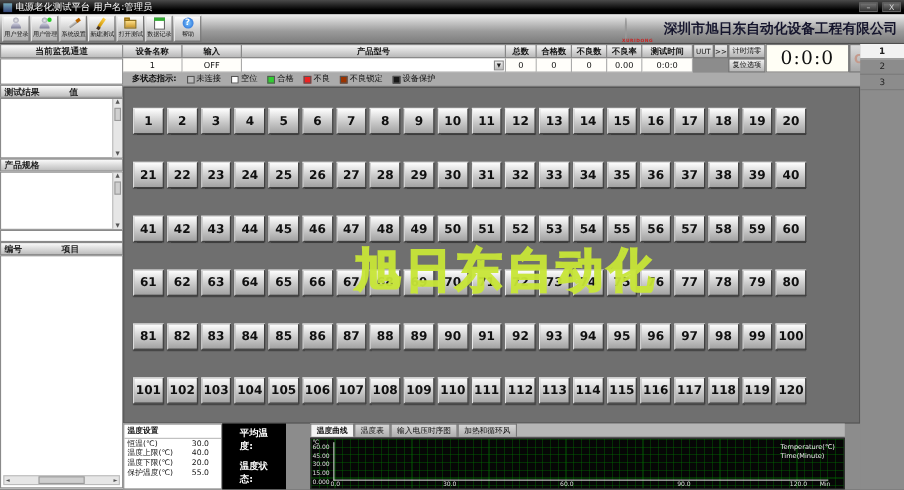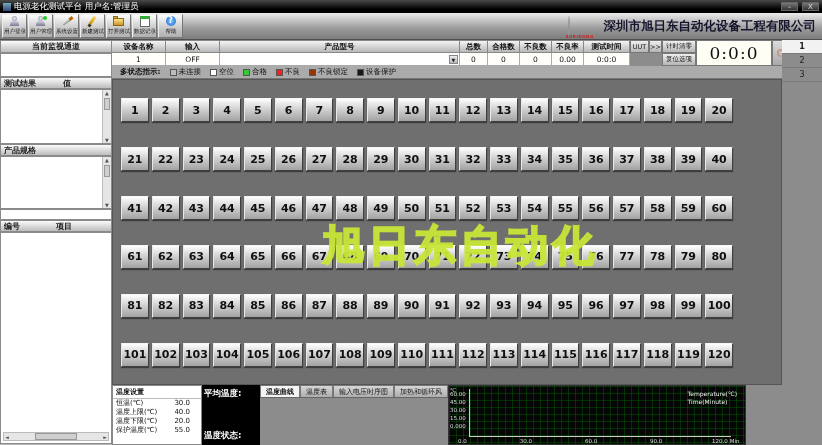--- a/index.html
+++ b/index.html
@@ -101,22 +101,22 @@
     font-size:42px;font-weight:bold;letter-spacing:4px;white-space:nowrap;
     color:transparent;-webkit-text-stroke:2px #c8e637;opacity:.95;pointer-events:none;}
   
   .bottom{position:absolute;left:0;top:345px;width:670px;height:60px;display:flex;}
   .temp-table{width:90px;flex:none;background:#fff;border:1px solid #888;box-sizing:border-box;
     font-size:7px;color:#111;display:flex;flex-direction:column;}
   .tt-title{font-weight:bold;padding:1px 3px;border-bottom:1px solid #bbb;}
   .tt-row{display:flex;padding:0 3px;line-height:9px;}
   .tt-row .v{margin-left:auto;padding-right:8px;}
   .avg-box{width:58px;flex:none;background:#000;color:#fff;font-size:8.5px;font-weight:bold;
-    padding:3px 2px;box-sizing:border-box;display:flex;flex-direction:column;justify-content:space-between;}
-  .chart-block{width:486px;flex:none;display:flex;flex-direction:row;}
+    padding:3px 16px;box-sizing:border-box;display:flex;flex-direction:column;justify-content:space-between;}
+  .chart-block{width:486px;flex:none;display:flex;flex-direction:column;padding-left:22px;}
   .chart-tabs{height:12px;display:flex;background:#b5b5b5;border-bottom:1px solid #666;}
   .ctab{font-size:7px;color:#111;padding:1px 5px;border:1px solid #777;border-bottom:none;
     background:linear-gradient(#d6d6d6,#aeaeae);white-space:nowrap;cursor:pointer;}
   .ctab.active{background:#f4f4f4;font-weight:bold;}
   .chart{flex:1;position:relative;background:#060606;border:1px solid #333;box-sizing:border-box;
     background-image:
       repeating-linear-gradient(to right,rgba(0,110,0,.40) 0 1px,transparent 1px 7px),
       repeating-linear-gradient(to bottom,rgba(0,110,0,.40) 0 1px,transparent 1px 7px);}
   .axis-y{position:absolute;left:20px;top:3px;bottom:7px;border-left:1px solid #ccc;}
   .axis-x{position:absolute;left:20px;right:14px;bottom:7px;border-bottom:1px solid #ccc;}

